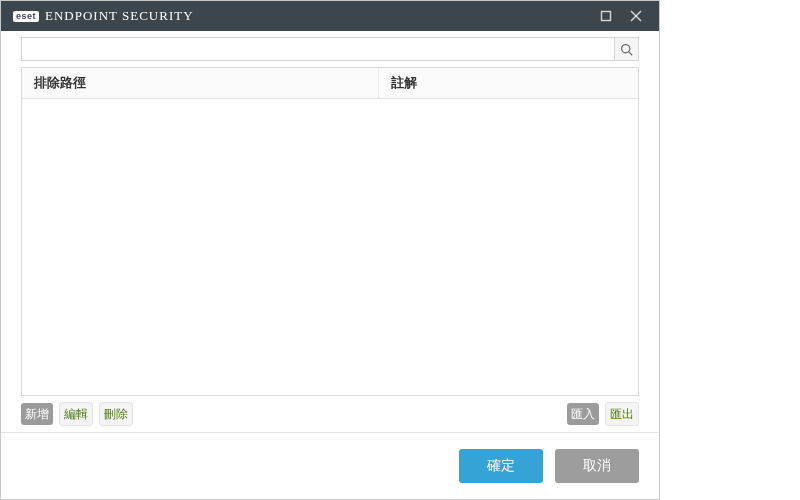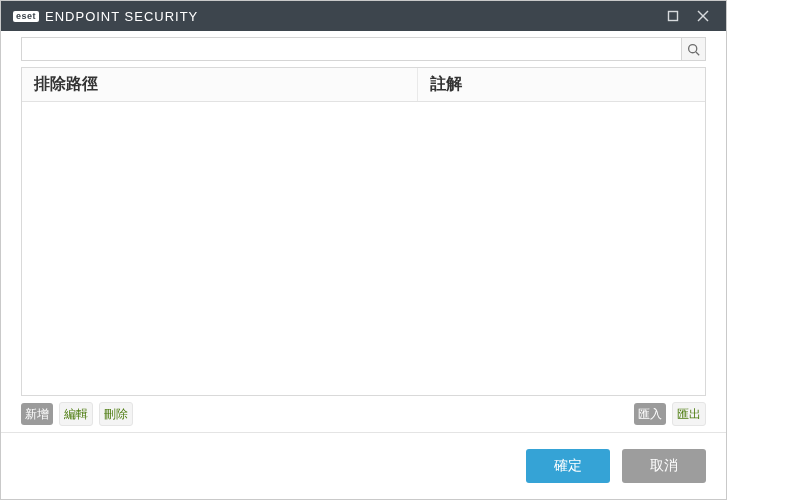--- a/index.html
+++ b/index.html
@@ -1,35 +1,35 @@
 <!DOCTYPE html>
 <html><head>
 <meta charset="utf-8">
 <style>
   * { box-sizing: border-box; margin: 0; padding: 0; }
   html, body { width: 800px; height: 500px; font-family: "Microsoft JhengHei", "Segoe UI", Arial, sans-serif; background: #fff; overflow: hidden; }
-  .window { width: 727px; height: 500px; display: flex; flex-direction: column; border: 1px solid #c9c9c9; }
+  .window { width: 660px; height: 500px; display: flex; flex-direction: column; border: 1px solid #c9c9c9; }
   .titlebar { background: #3d454d; color: #fff; height: 30px; display: flex; align-items: center; padding: 0 8px 0 12px; }
   .logo { display: flex; align-items: center; gap: 6px; font-size: 12px; letter-spacing: 0.5px; }
   .logo-badge { background: #fff; color: #3d454d; font-weight: 700; font-size: 9px; padding: 1px 3px; border-radius: 2px; line-height: 1; }
-  .logo-text { font-weight: 300; font-size: 13px; letter-spacing: 1px; }
+  .logo-text { font-weight: 300; font-size: 13px; letter-spacing: 1px; font-family: Liberation Serif, serif; }
   .title-spacer { flex: 1; }
   .title-btn { width: 30px; height: 30px; display: flex; align-items: center; justify-content: center; color: #d7dadd; cursor: pointer; }
   .title-btn svg { width: 12px; height: 12px; stroke: currentColor; fill: none; stroke-width: 1.4; }
   .header { display: flex; align-items: center; padding: 10px 20px 6px 20px; }
   .page-title { font-size: 21px; color: #414141; font-weight: 400; }
   .header-spacer { flex: 1; }
   .help { color: #777; font-size: 18px; cursor: pointer; padding: 2px 4px; }
   .content { padding: 6px 20px 0 20px; flex: 1; display: flex; flex-direction: column; min-height: 0; }
   .searchbar { display: flex; border: 1px solid #d5d5d5; height: 24px; background: #fff; }
   .searchbar input { flex: 1; border: none; outline: none; padding: 0 8px; font-size: 12px; color: #333; background: transparent; }
   .searchbtn { width: 24px; border-left: 1px solid #d5d5d5; display: flex; align-items: center; justify-content: center; background: #f5f5f5; cursor: pointer; }
   .searchbtn svg { width: 13px; height: 13px; stroke: #6d6d6d; fill: none; stroke-width: 1.6; }
   .table { margin-top: 6px; flex: 1; border: 1px solid #d9d9d9; display: flex; flex-direction: column; background: #fff; min-height: 0; }
-  .thead { display: flex; background: #fbfbfb; border-bottom: 1px solid #e2e2e2; font-size: 16px; font-weight: 700; color: #333; }
+  .thead { display: flex; background: #fbfbfb; border-bottom: 1px solid #e2e2e2; font-size: 13px; font-weight: 700; color: #333; }
   .th { padding: 6px 12px; }
   .th.col-path { width: 58%; border-right: 1px solid #e9e9e9; }
   .th.col-note { flex: 1; }
   .tbody { flex: 1; overflow: auto; }
   .toolbar { margin-top: 6px; display: flex; align-items: center; gap: 6px; padding-bottom: 6px; }
   .pillbtn { font-size: 12px; color: #fff; background: #9b9b9b; border: none; border-radius: 3px; padding: 3px 4px; cursor: pointer; line-height: 16px; }
   .pillbtn.disabled { background: #f4f4f4; color: #4d7c0f; border: 1px solid #e5e5e5; cursor: default; }
   .toolbar-spacer { flex: 1; }
   .footer { border-top: 1px solid #e4e4e4; background: #fff; padding: 16px 20px; display: flex; justify-content: flex-end; gap: 12px; }
   .btn { min-width: 84px; height: 34px; border-radius: 3px; font-size: 14px; border: none; cursor: pointer; color: #fff; }

